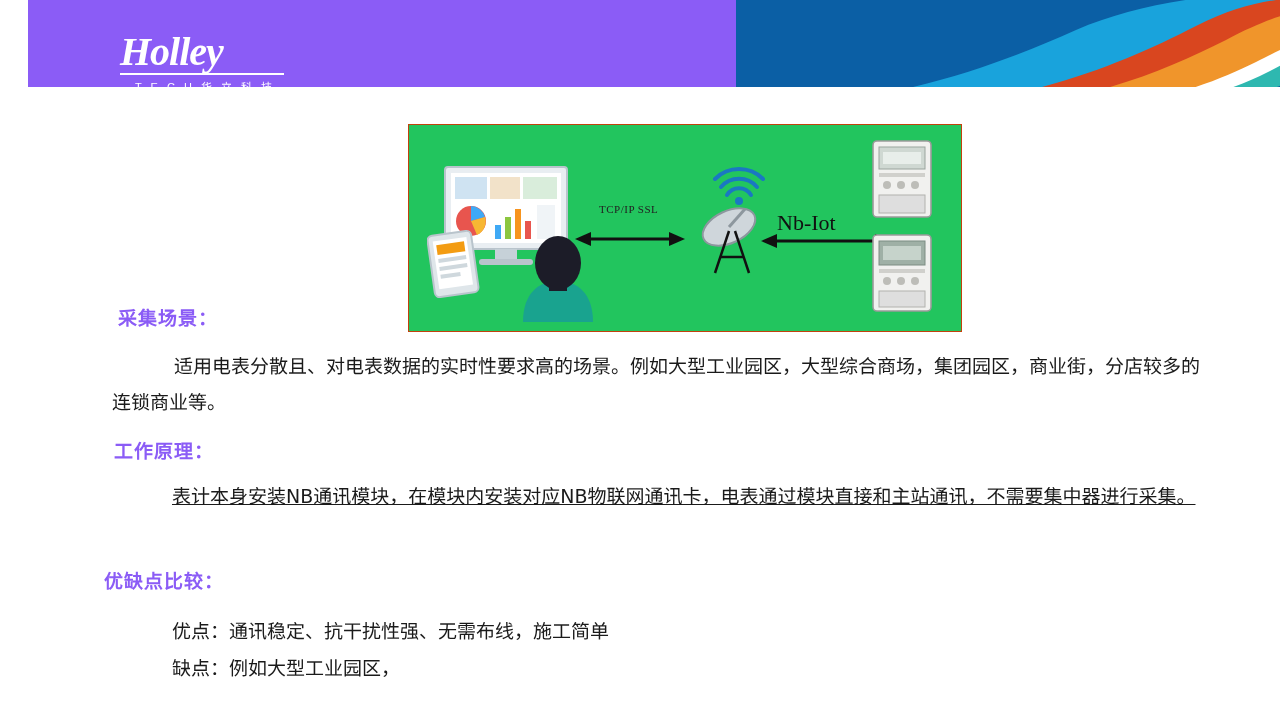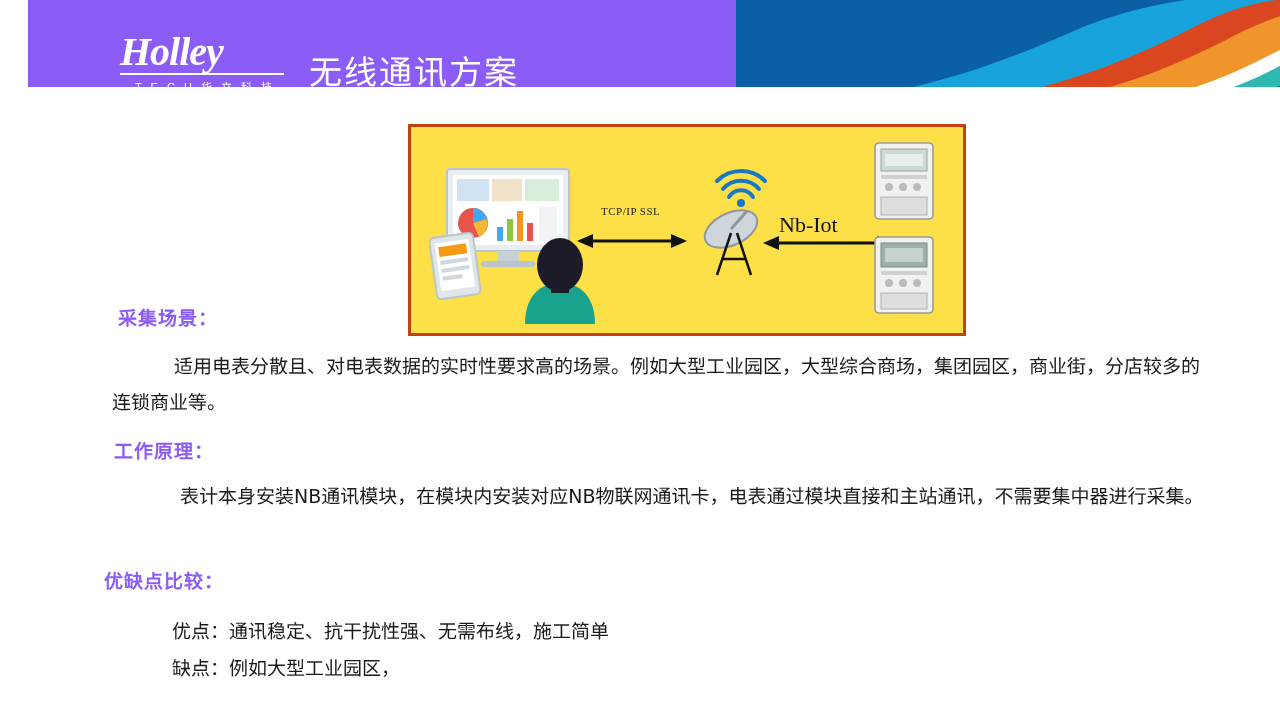--- a/index.html
+++ b/index.html
@@ -76,22 +76,22 @@
     font-family: "DejaVu Sans", "Liberation Sans", sans-serif;
   }
 
   
   .figure-box {
     position: absolute;
     left: 408px;
     top: 124px;
     width: 552px;
     height: 206px;
-    border: 3px solid #c2410c;
-    background: #fde047;
+    border: 1px solid #c2410c;
+    background: #22c55e;
   }
   .fig-label-tcp {
     position: absolute;
     left: 190px; top: 78px;
     font-size: 11px;
     color: #222;
     font-family: "Liberation Serif", serif;
     letter-spacing: 0.5px;
   }
   .fig-label-nb {
@@ -117,21 +117,21 @@
     color: #1a1a1a;
     font-size: 19px;
     line-height: 36px;
     font-family: "DejaVu Sans", "Liberation Sans", sans-serif;
   }
 
   #t-collect-title { left: 118px; top: 303px; }
   #t-collect-body  { left: 104px; top: 348px; width: 1096px; text-indent: 62px; margin-left: 8px; }
 
   #t-principle-title { left: 114px; top: 436px; text-align: center; }
-  #t-principle-body  { left: 120px; top: 478px; width: 1092px; text-indent: 60px; }
+  #t-principle-body  { left: 112px; top: 478px; width: 1092px; text-indent: 60px; text-decoration: underline; }
 
   #t-compare-title { left: 104px; top: 566px; font-family: Liberation Mono, monospace; }
   #t-compare-pros  { left: 172px; top: 613px; }
   #t-compare-cons  { left: 172px; top: 650px; }
 </style>
 </head>
 <body>
 
 <div class="header">
   <div class="header-left-strip"></div>
@@ -148,21 +148,20 @@
       <path d="M455,110 C495,104 525,94 548,84 C554,81 558,79 560,78 L560,110 Z" fill="#0b5fa5"></path>
     </svg>
   </div>
 
   <div class="logo">
     <div class="logo-word">Holley</div>
     <div class="logo-underline"></div>
     <div class="logo-sub">T E C H  华 立 科 技</div>
   </div>
 
-  <div class="header-title">无线通讯方案</div>
 </div>
 
 <div class="figure-box">
 
   <svg width="180" height="175" viewBox="0 0 180 175" style="position:absolute;left:18px;top:22px;" xmlns="http://www.w3.org/2000/svg">
 
     <rect x="18" y="20" width="122" height="82" rx="3" fill="#e9eef2" stroke="#b9c4cc" stroke-width="2"></rect>
     <rect x="24" y="26" width="110" height="70" fill="#ffffff"></rect>
 
     <rect x="28" y="30" width="32" height="22" fill="#cfe3f2"></rect>

